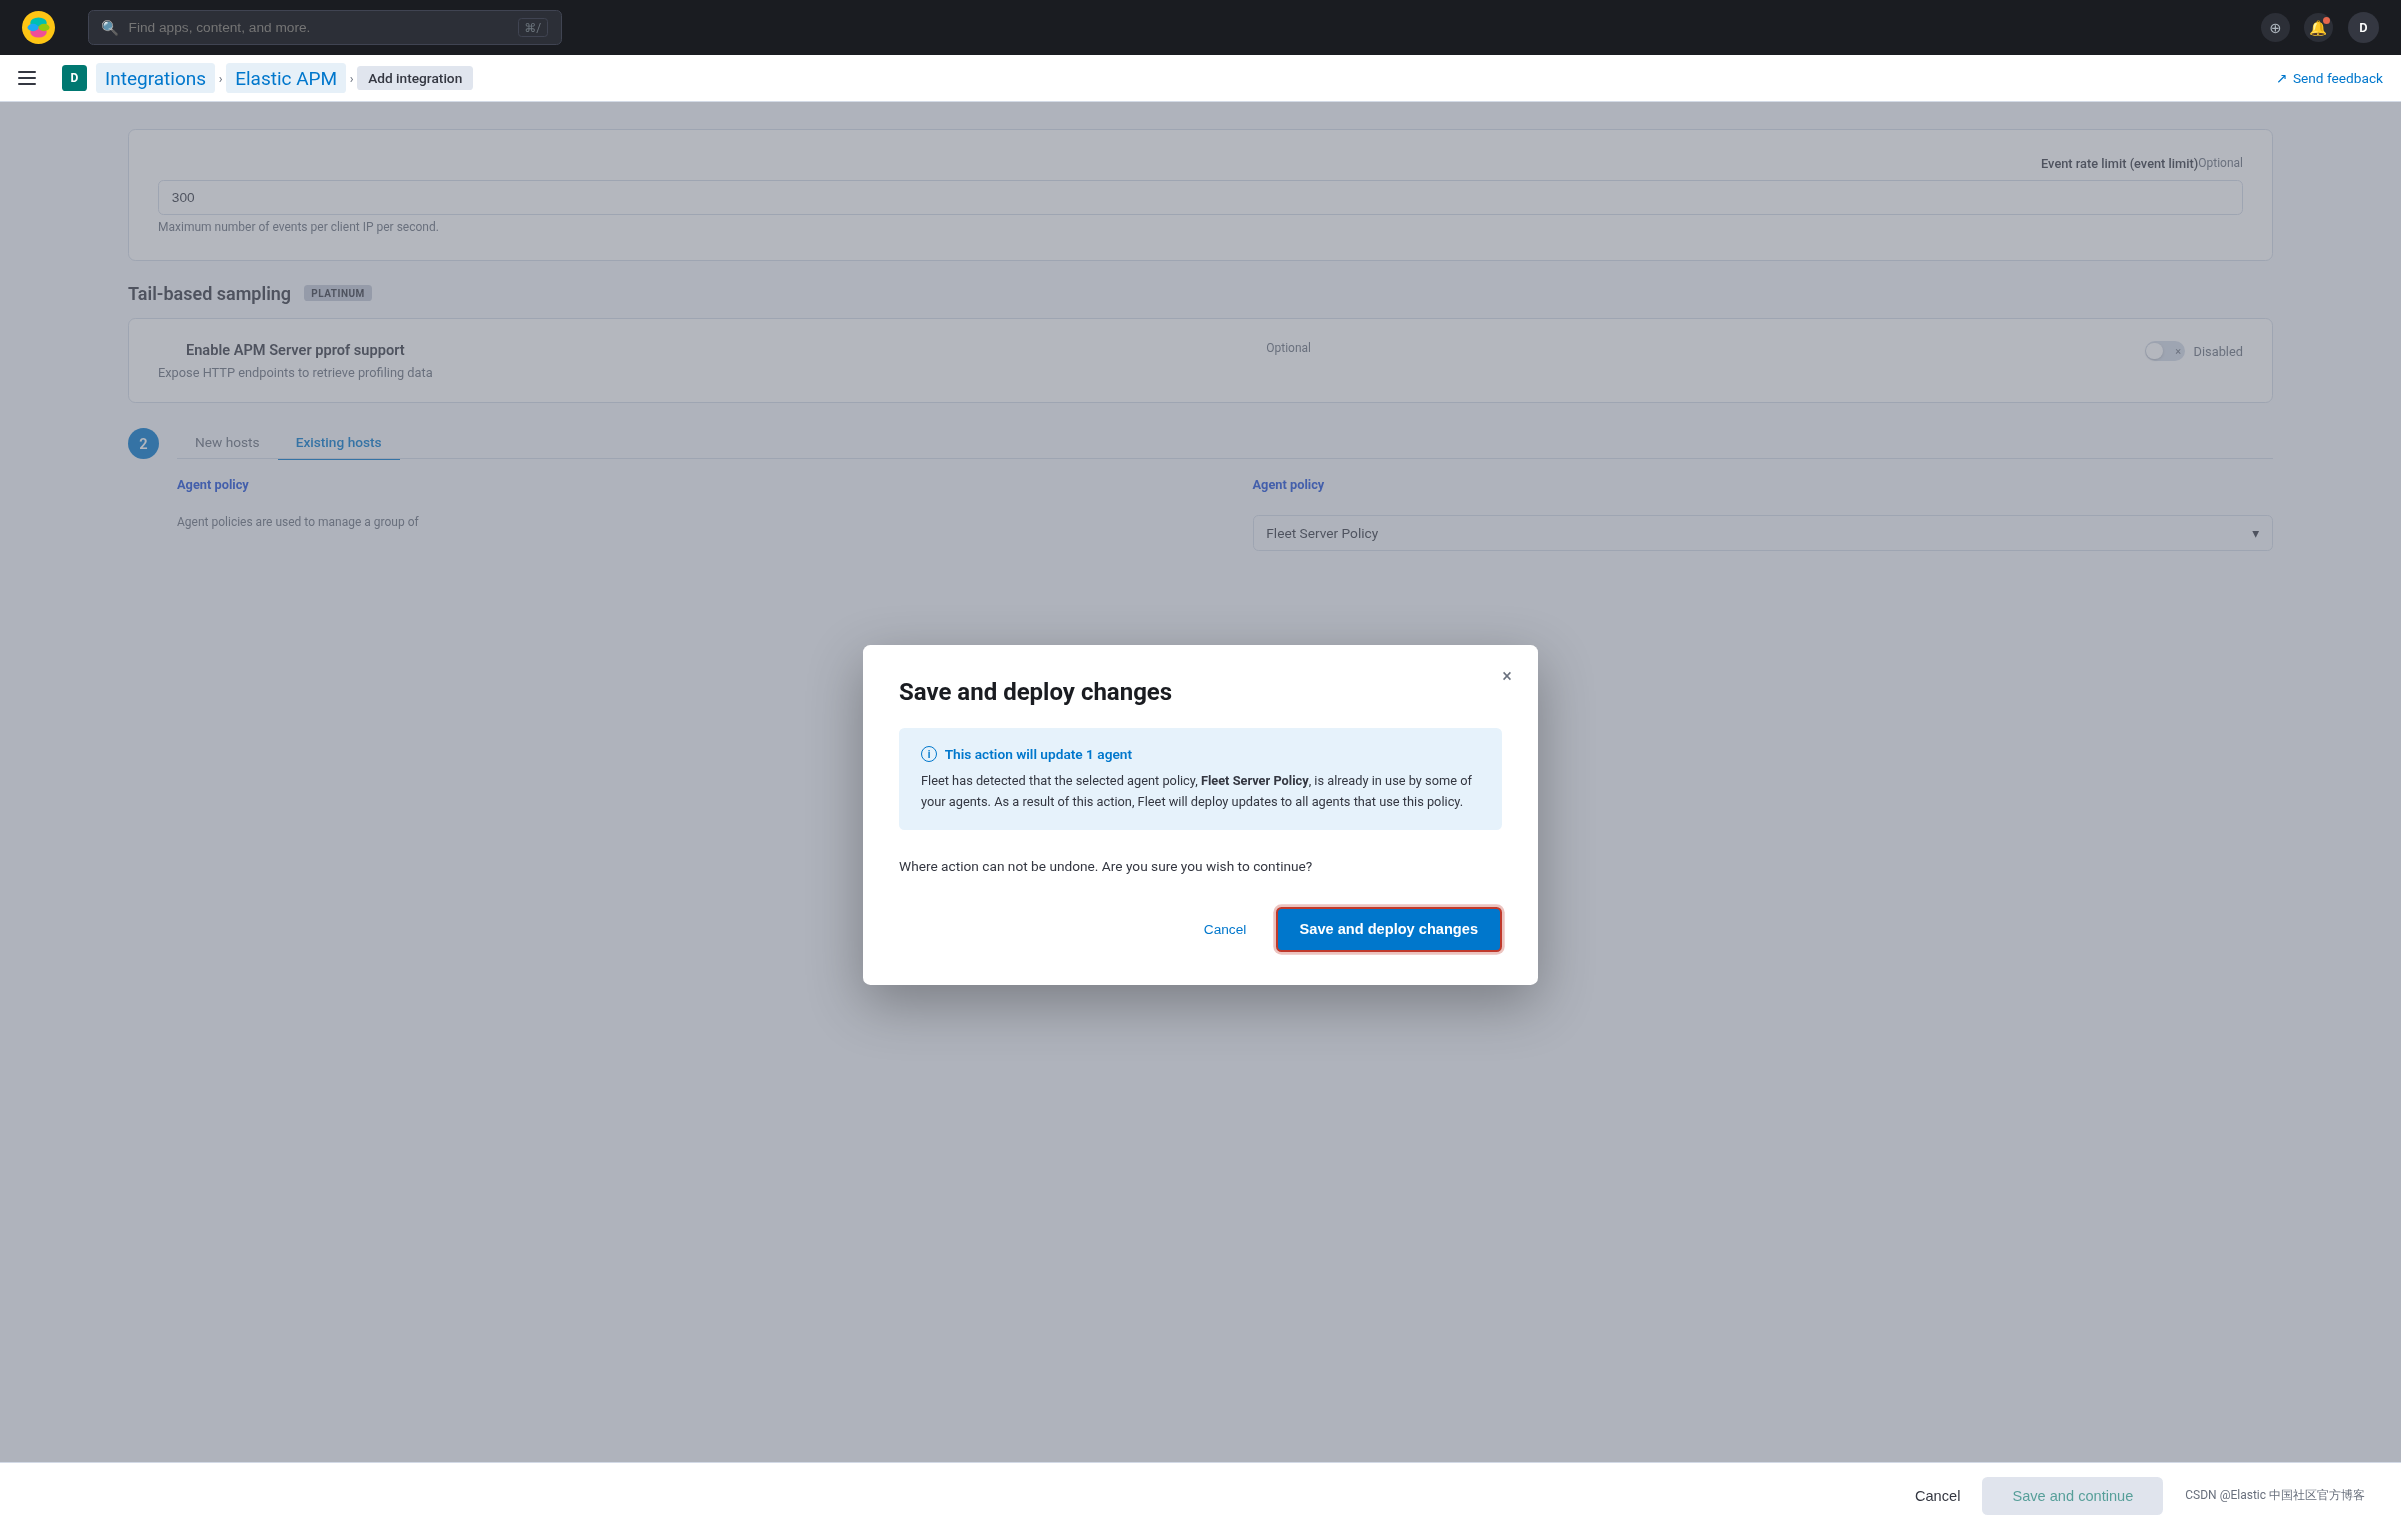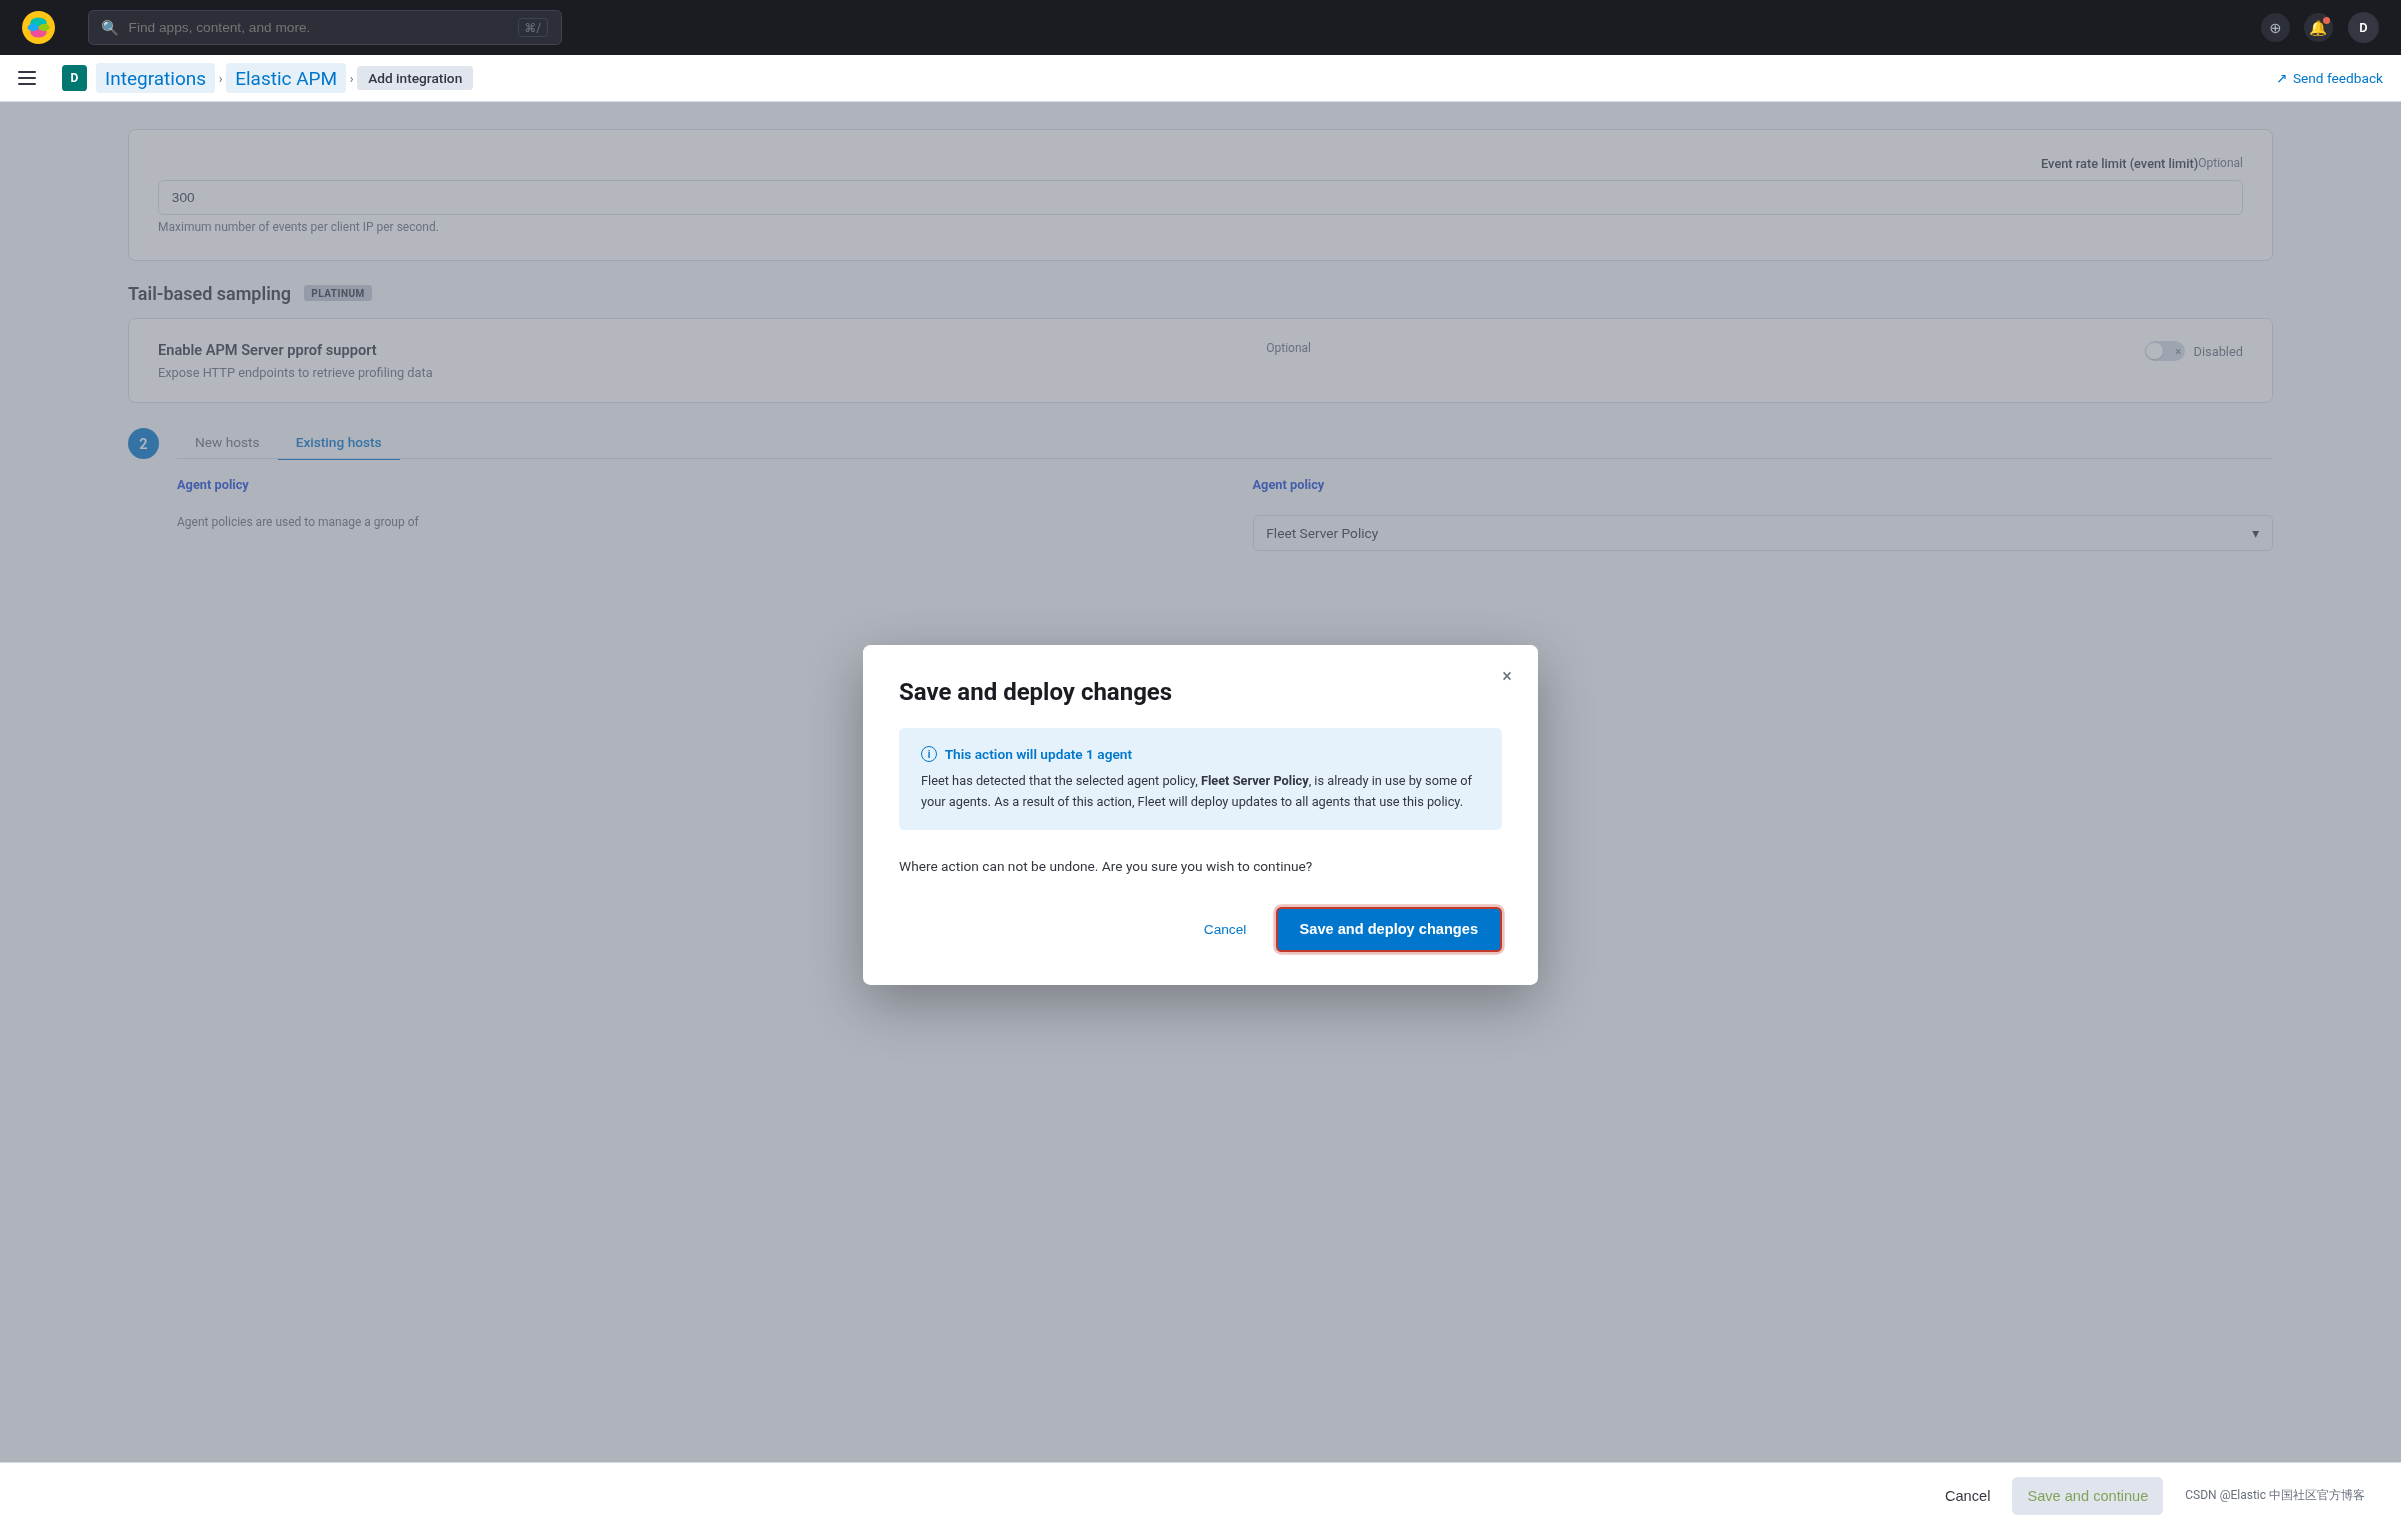--- a/index.html
+++ b/index.html
@@ -248,20 +248,21 @@
 
     .apm-pprof-card {
       background: #fff;
       border: 0.9px solid #d3dae6;
       border-radius: 7.3px;
       padding: 22px 29px;
       display: flex;
       align-items: flex-start;
       justify-content: space-between;
       margin-bottom: 22px;
+      text-align: center;
     }
     .apm-pprof-left .title {
       font-size: 14.6px;
       font-weight: 600;
       color: #343741;
       margin-bottom: 5.5px;
     }
     .apm-pprof-left .desc {
       font-size: 12.8px;
       color: #69707d;
@@ -498,24 +499,24 @@
     }
     .btn-cancel-bottom {
       background: transparent;
       border: none;
       color: #343741;
       font-size: 14.6px;
       cursor: pointer;
     }
     .btn-save-continue {
       background: #d3dae6;
-      color: #4d7c0f;
+      color: #0f766e;
       border: none;
       border-radius: 5.5px;
-      padding: 11px 15px;
+      padding: 11px 30px;
       font-size: 14.6px;
       font-weight: 500;
       cursor: not-allowed;
       opacity: 0.7;
     }
     .footer-note {
       font-size: 12px;
       color: #69707d;
     }
 

